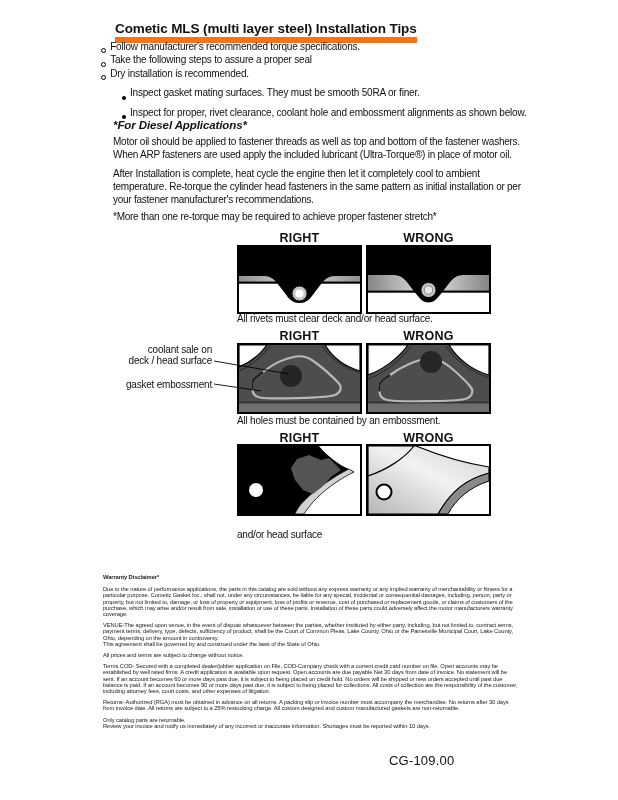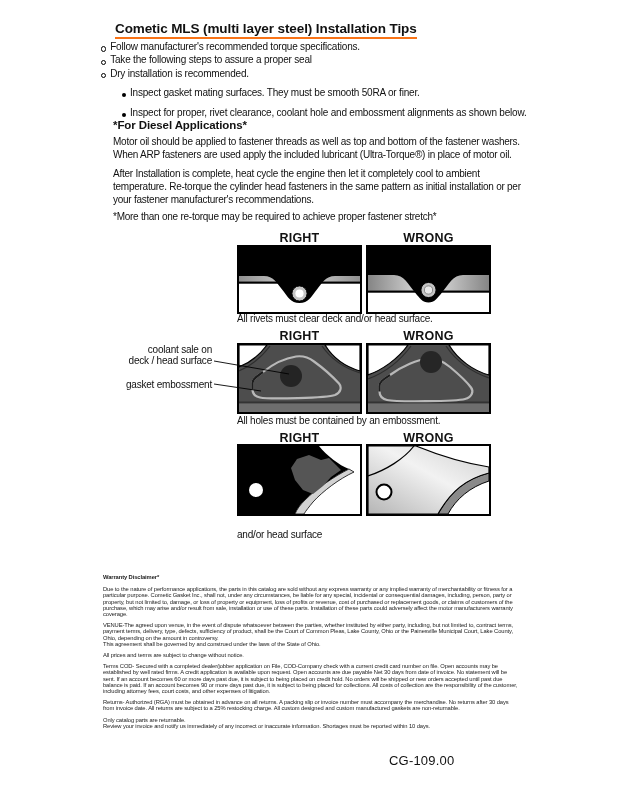--- a/index.html
+++ b/index.html
@@ -1,27 +1,27 @@
 <!DOCTYPE html>
 <html><head>
 <meta charset="utf-8">
 <style>
   html,body{margin:0;padding:0;background:#ffffff;}
   .page{position:relative;width:618px;height:800px;background:#ffffff;overflow:hidden;
         font-family:"Liberation Sans", sans-serif;color:#111;}
   .abs{position:absolute;}
-  .title{left:115px;top:21px;font-size:13.5px;font-weight:bold;border-bottom:2px solid #f97316;
+  .title{left:115px;top:21px;font-size:13.5px;font-weight:bold;border-bottom:6px solid #f97316;
          padding-bottom:1px;letter-spacing:-0.1px;}
   .bullets{left:101px;top:40px;width:428px;font-size:10px;letter-spacing:-0.2px;}
-  .b-row{display:flex;align-items:center;line-height:13.4px;}
+  .b-row{display:flex;align-items:flex-end;line-height:13.4px;}
   .b-row.sub{padding-left:21px;margin-top:6px;}
   .mk{flex:0 0 auto;width:4px;height:4px;border-radius:50%;margin:4.5px 4px 0 0;}
   .mk.open{border:1px solid #000;width:3.2px;height:3.2px;}
   .mk.fill{background:#000;}
-  .d-head{left:113px;top:119px;font-size:11.5px;font-weight:bold;letter-spacing:-0.1px;}
+  .d-head{left:113px;top:119px;font-size:11.5px;font-weight:bold;letter-spacing:-0.1px;font-style:italic;}
   .para{left:113px;width:420px;font-size:10px;line-height:13px;letter-spacing:-0.25px;}
   .rw-label{font-size:12.5px;font-weight:bold;width:121px;text-align:center;letter-spacing:0.2px;}
   .diagram{border:2px solid #000;display:block;background:#fff;}
   .caption{left:237px;font-size:10px;letter-spacing:-0.2px;line-height:11.5px;}
   .anno{left:88px;width:124px;text-align:right;font-size:10px;line-height:11px;letter-spacing:-0.2px;}
   .legal{left:103px;top:574px;width:416px;font-size:5.8px;line-height:6.2px;letter-spacing:-0.1px;color:#222;}
   .legal .lp{margin:0 0 5px 0;}
   .legal .lh{font-weight:bold;margin:0 0 6px 0;}
   .footer{left:389px;top:753px;font-size:13px;letter-spacing:0.2px;}
   .overlay{left:0;top:0;pointer-events:none;}

